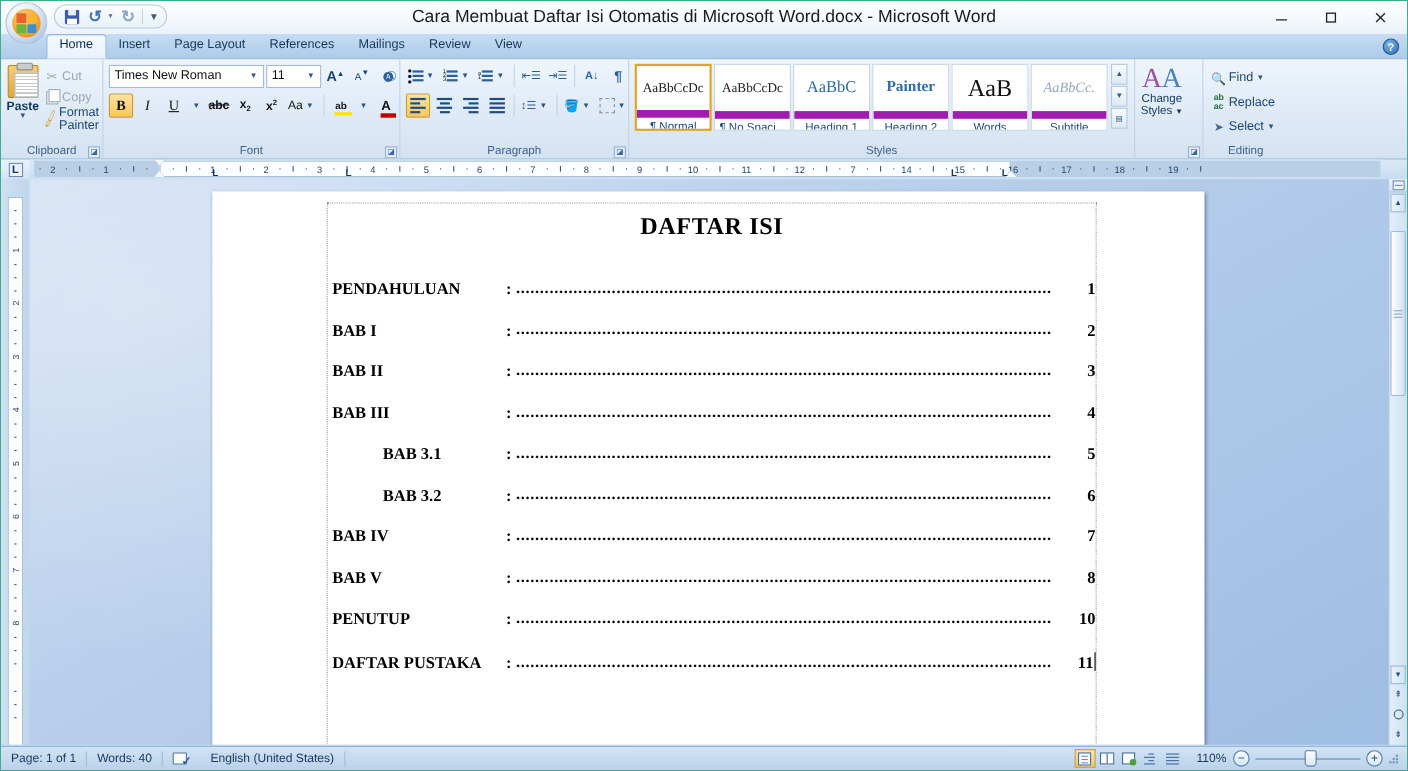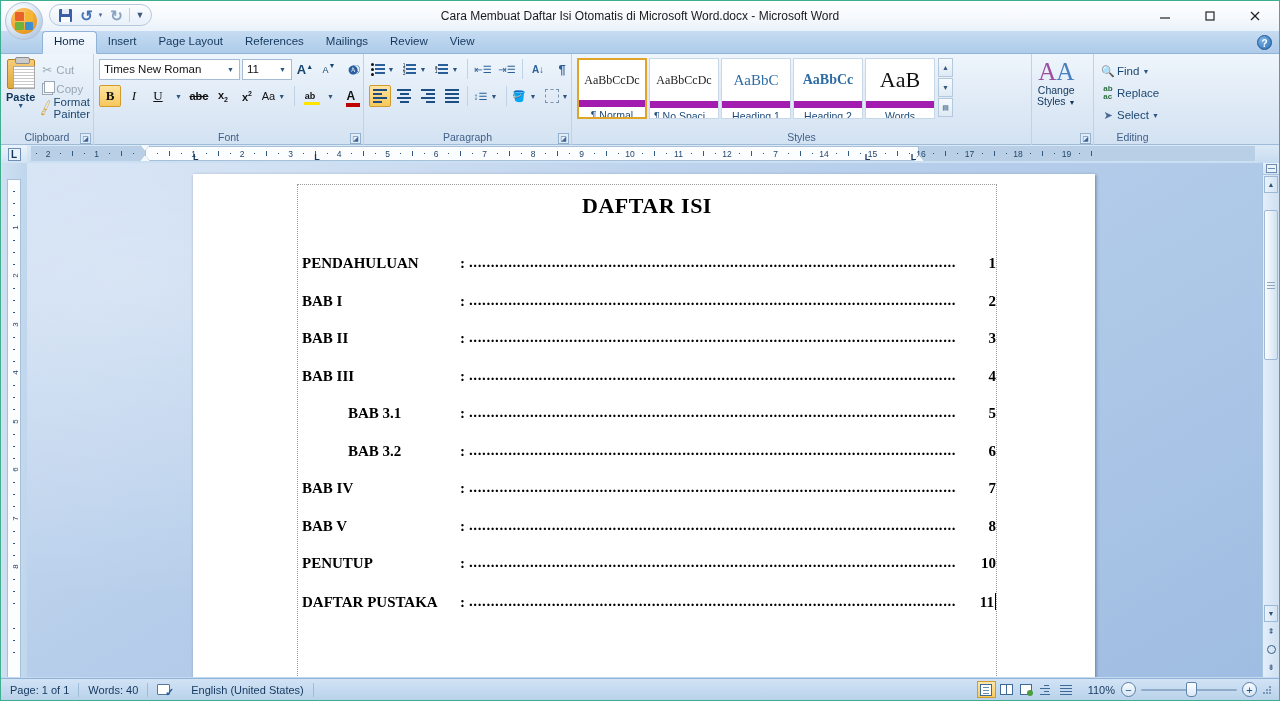--- a/index.html
+++ b/index.html
@@ -59,21 +59,21 @@
   .qat-caret { font-size: 6px; color: #4a6b92; margin-left: -2px; }
 
   .save-icon { width: 13px; height: 13px; background: #3a5fa8; border-radius: 1px; position: relative; }
   .save-icon:after { content:''; position:absolute; left:3px; top:0; width:7px; height:5px; background:#e9eef6; }
   .save-icon:before { content:''; position:absolute; left:2px; bottom:0; width:9px; height:5px; background:#fff; }
 
   .undo-icon, .redo-icon { font-size: 15px; color: #4273b5; line-height: 1; font-weight: bold; }
   .redo-icon { color: #8aa3bf; }
 
   .win-title {
-    flex: 1; text-align: center; font-size: 12px; color: #1a1a1a;
+    flex: 1; text-align: center; font-size: 16px; color: #1a1a1a;
     padding-left: 150px; padding-right: 150px; white-space: nowrap;
   }
 
   .win-controls { position: absolute; right: 2px; top: 0; display: flex; height: 30px; align-items: center; }
   .win-btn {
     width: 45px; height: 28px; display: flex; align-items: center;
     justify-content: center; font-size: 14px; color: #222;
   }
 
   
@@ -736,26 +736,30 @@
           </div>
           <div class="style-card">
             <div class="style-prev sp-nospace">AaBbCcDc</div>
             <div class="style-name">¶ No Spaci...</div>
           </div>
           <div class="style-card">
             <div class="style-prev sp-h1">AaBbC</div>
             <div class="style-name">Heading 1</div>
           </div>
           <div class="style-card">
-            <div class="style-prev sp-h2">AaBbCc</div>
+            <div class="style-prev sp-h2">Painter</div>
             <div class="style-name">Heading 2</div>
           </div>
           <div class="style-card">
             <div class="style-prev sp-title">AaB</div>
             <div class="style-name">Words</div>
+          </div>
+          <div class="style-card">
+            <div class="style-prev sp-sub">AaBbCc.</div>
+            <div class="style-name">Subtitle</div>
           </div>
           <div class="style-scroll">
             <div class="ss-btn">▲</div>
             <div class="ss-btn">▼</div>
             <div class="ss-btn">▤</div>
           </div>
         </div>
       </div>
       <div class="group-label">Styles</div>
     </div>

